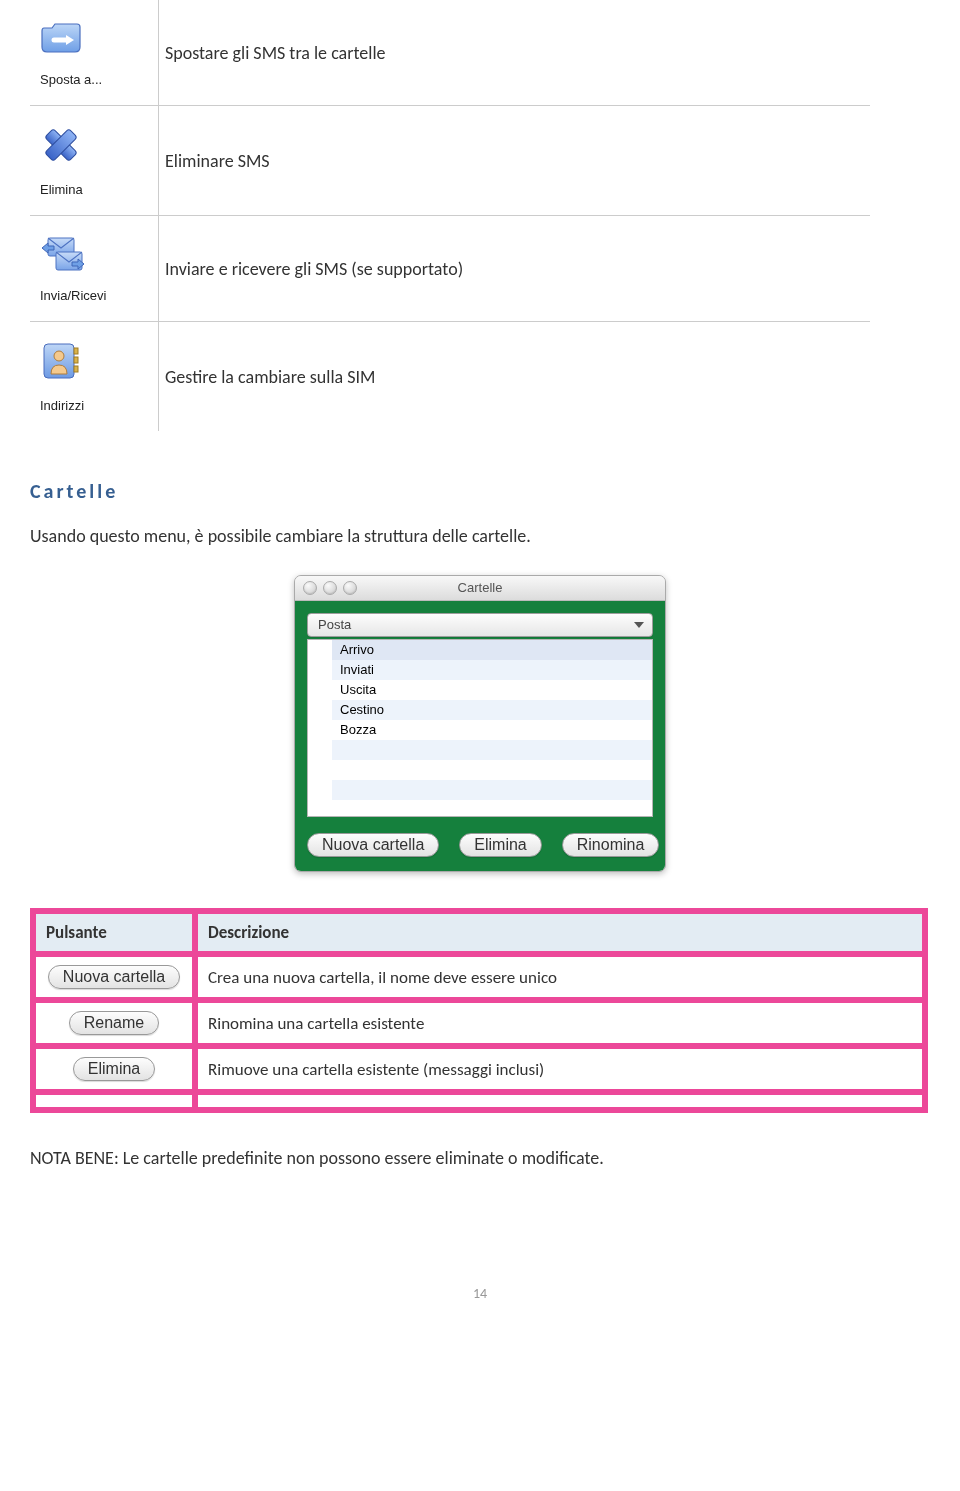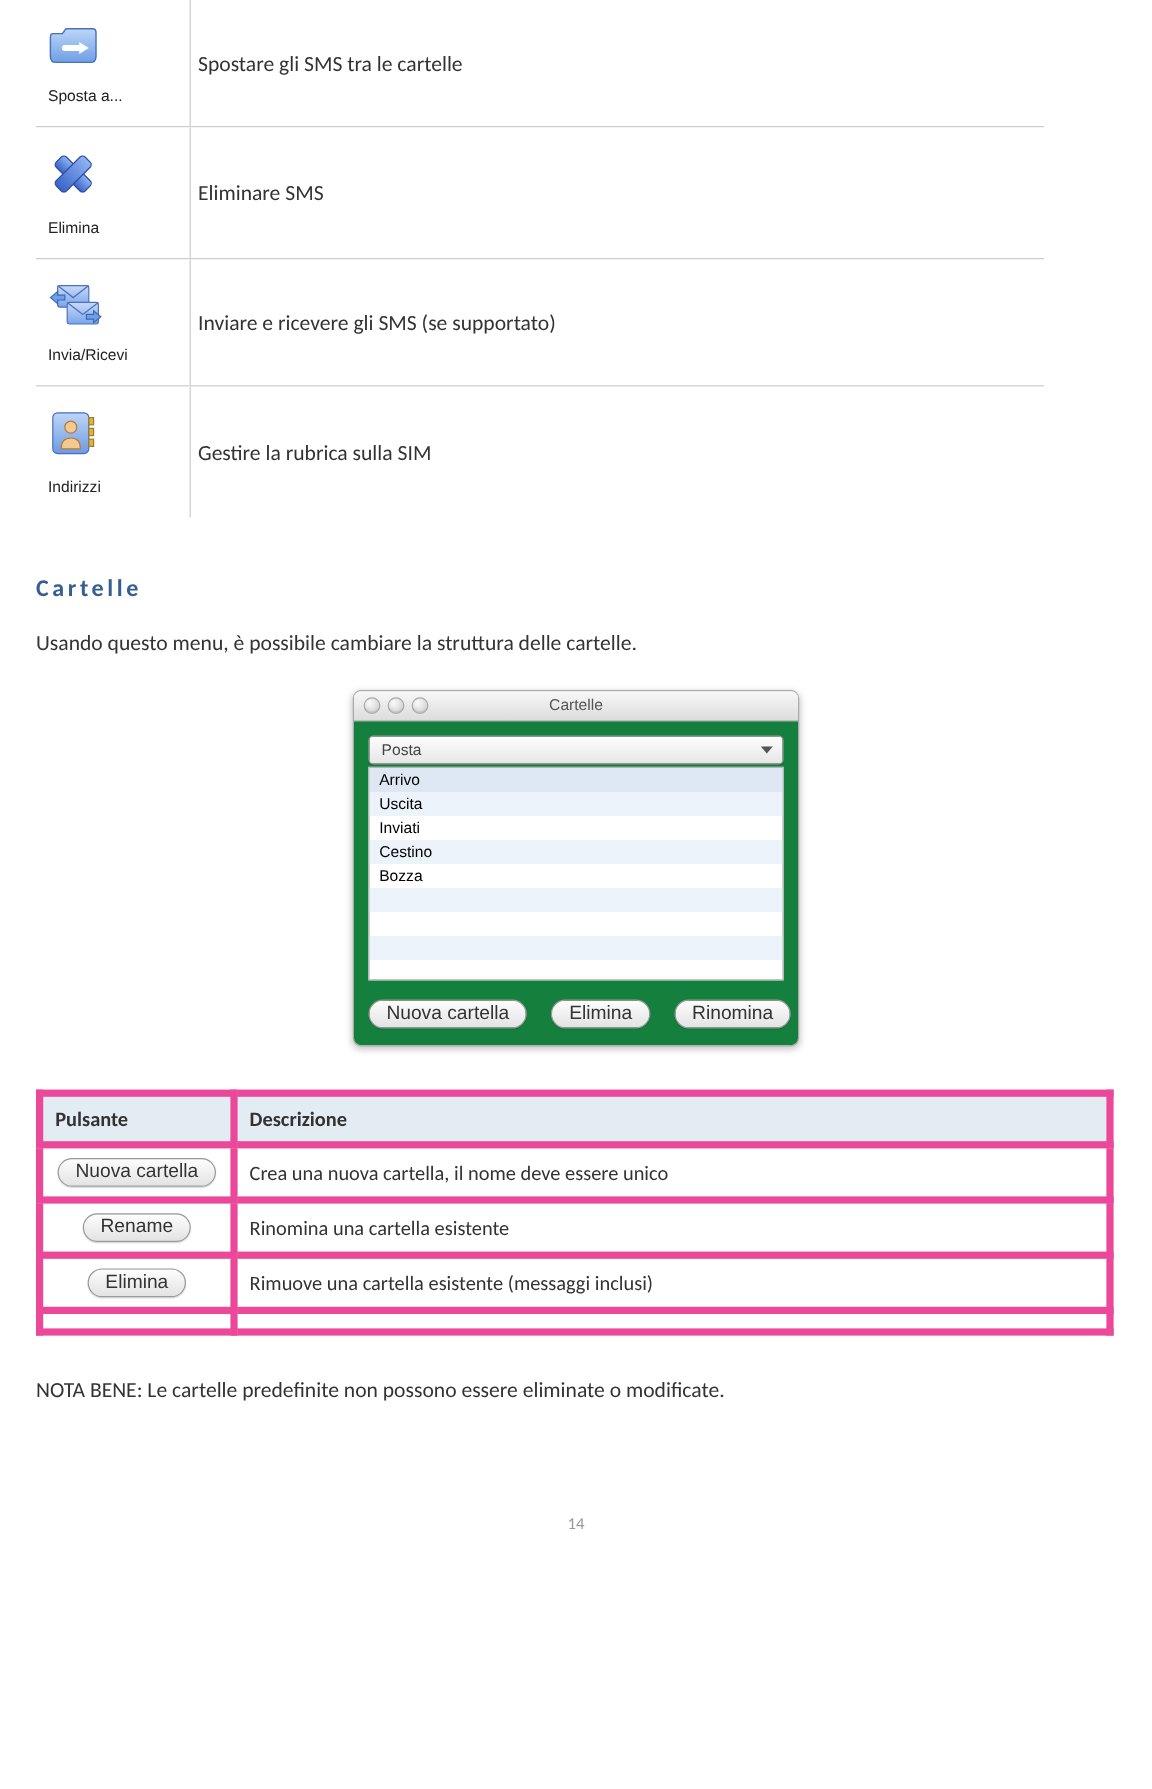--- a/index.html
+++ b/index.html
@@ -73,21 +73,21 @@
   }
   .note-text {
     font-size: 18px;
     color: #333;
     margin: 34px 0 0 30px;
   }
   .pagenum {
     text-align: center;
     font-size: 14px;
     color: #999;
-    margin-top: 92px;
+    margin-top: 116px;
   }
 
   
   .mac-window {
     width: 370px;
     margin: 10px auto 36px auto;
     border: 1px solid #aaa;
     border-radius: 7px;
     box-shadow: 0 2px 6px rgba(0,0,0,.25);
     background: #ececec;
@@ -140,20 +140,21 @@
     border-left: 5px solid transparent;
     border-right: 5px solid transparent;
     border-top: 6px solid #555;
   }
   .listbox {
     margin-top: 2px;
     border: 1px solid #b5b5b5;
     background: #fff;
     height: 176px;
     overflow: hidden;
+    padding-left: 24px;
   }
   .listbox .row {
     height: 20px; line-height: 20px;
     padding: 0 8px;
     font-family: "Lucida Grande", Tahoma, Arial, sans-serif;
     font-size: 13px;
     color: #000;
   }
   .listbox .row:nth-child(even) { background: #edf3fb; }
   .listbox .row.sel { background: #dfe7f4; }
@@ -290,21 +291,21 @@
             <rect x="4" y="4" width="30" height="34" rx="4" fill="url(#bk)" stroke="#4a6dbd"></rect>
             <rect x="34" y="8" width="4" height="6" fill="#d9b24a" stroke="#a07c22"></rect>
             <rect x="34" y="17" width="4" height="6" fill="#d9b24a" stroke="#a07c22"></rect>
             <rect x="34" y="26" width="4" height="6" fill="#d9b24a" stroke="#a07c22"></rect>
             <circle cx="19" cy="16" r="5" fill="#f4c98d" stroke="#b07d3b"></circle>
             <path d="M11 34q0-9 8-9t8 9z" fill="#f4c98d" stroke="#b07d3b"></path>
           </svg>
           <span class="tb-label">Indirizzi</span>
         </div>
       </td>
-      <td class="desc-cell">Gestire la rubrica sulla SIM</td>
+      <td class="desc-cell">Gestire la cambiare sulla SIM</td>
     </tr>
   </tbody>
     </table>
 
   <div class="h2">Cartelle</div>
   <div class="body-text">Usando questo menu, è possibile cambiare la struttura delle cartelle.</div>
 
   <div class="mac-window">
     <div class="mac-titlebar">
       <div class="traffic">
@@ -313,22 +314,22 @@
         <div class="dot"></div>
       </div>
       <span>Cartelle</span>
     </div>
     <div class="mac-body">
       <div class="dropdown">
         <span>Posta</span>
       </div>
       <div class="listbox">
         <div class="row sel">Arrivo</div>
+        <div class="row">Inviati</div>
         <div class="row">Uscita</div>
-        <div class="row">Inviati</div>
         <div class="row">Cestino</div>
         <div class="row">Bozza</div>
         <div class="row"></div>
         <div class="row"></div>
         <div class="row"></div>
         <div class="row"></div>
       </div>
       <div class="mac-buttons">
         <div class="aqua-btn">Nuova cartella</div>
         <div class="aqua-btn">Elimina</div>

